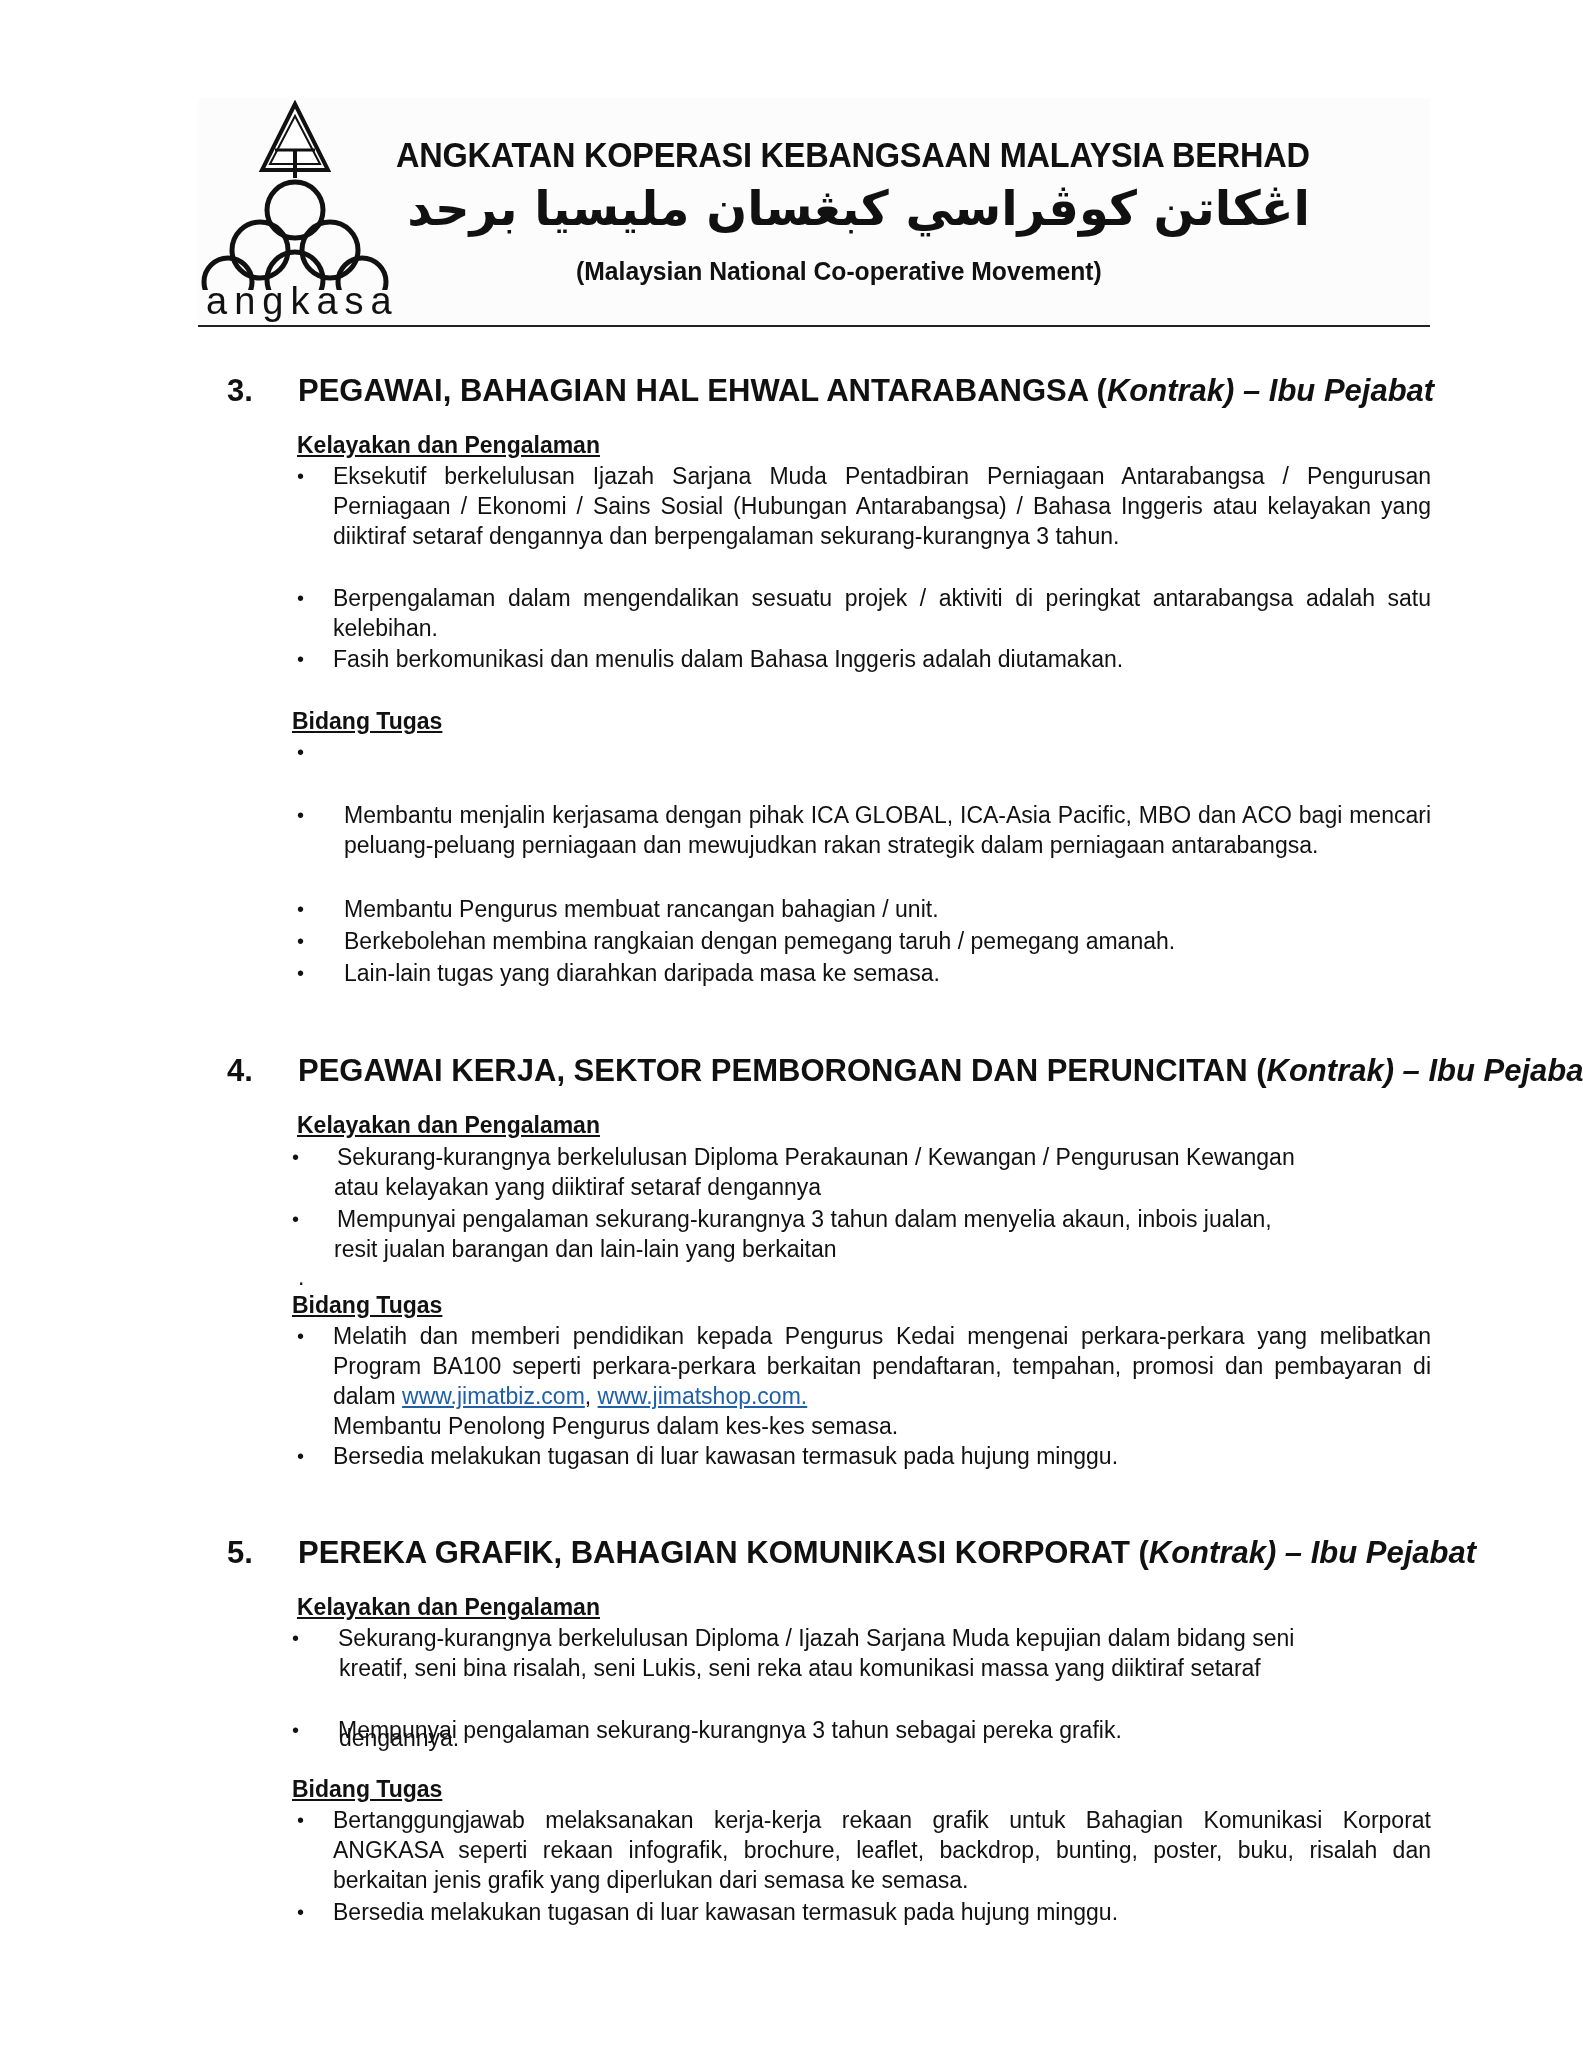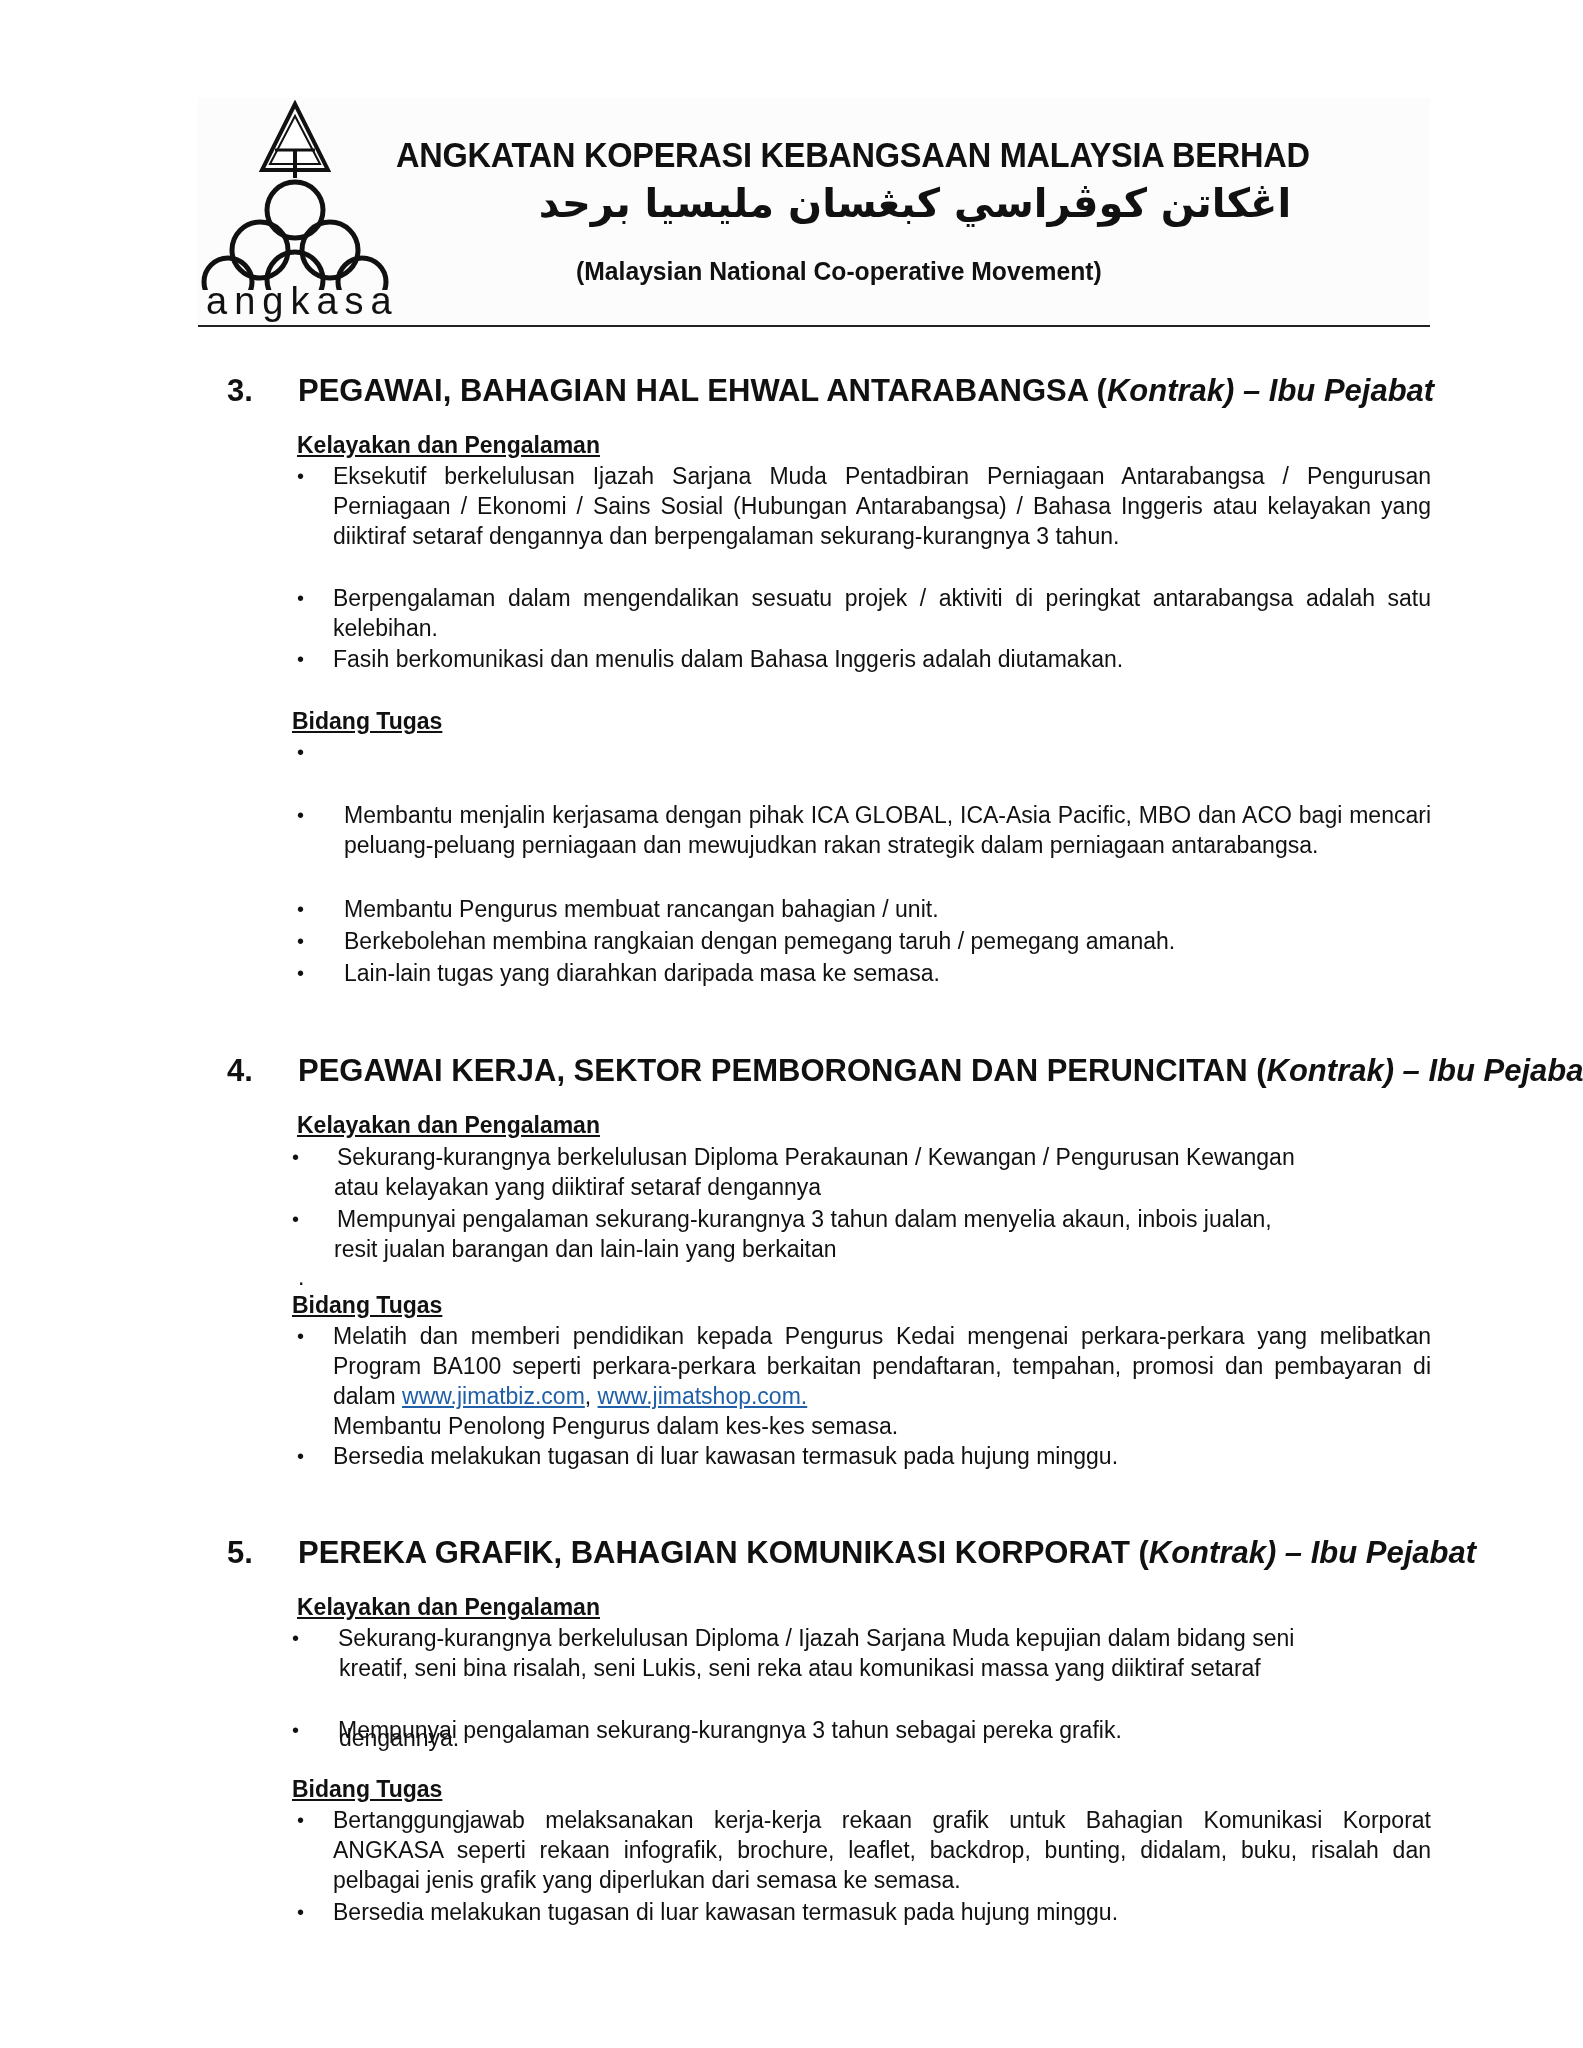--- a/index.html
+++ b/index.html
@@ -4,21 +4,21 @@
 <style>
   html, body { margin: 0; padding: 0; background: #ffffff; }
   body { width: 1583px; height: 2048px; position: relative; overflow: hidden;
          font-family: "Liberation Sans", sans-serif; color: #111; }
   .header { position: absolute; left: 198px; top: 98px; width: 1232px; height: 226px; background: #fcfcfc; }
   .header-rule { position: absolute; left: 198px; top: 325px; width: 1232px; height: 2px; background: #222; }
   .logo { position: absolute; left: 200px; top: 100px; width: 210px; height: 225px; }
   .logo svg { position: absolute; left: 0; top: 0; }
   .logo-word { position: absolute; left: 6px; top: 180px; font-size: 38px; letter-spacing: 7px; color: #111; }
   .org-name { position: absolute; left: 396px; top: 135px; font-size: 35px; font-weight: bold; letter-spacing: -0.3px; color: #111; white-space: nowrap; transform: scaleX(0.93); transform-origin: left top; }
-  .org-jawi { position: absolute; left: 520px; top: 180px; width: 790px; font-size: 40px; font-weight: bold; direction: rtl; text-align: center; color: #111; white-space: nowrap; font-family: "DejaVu Sans", sans-serif; }
+  .org-jawi { position: absolute; left: 520px; top: 180px; width: 790px; font-size: 48px; font-weight: bold; direction: rtl; text-align: center; color: #111; white-space: nowrap; font-family: "DejaVu Sans", sans-serif; }
   .org-sub { position: absolute; left: 576px; top: 256px; font-size: 26px; font-weight: bold; color: #111; white-space: nowrap; transform: scaleX(0.95); transform-origin: left top; }
 
   .content { position: absolute; left: 0; top: 0; width: 1583px; }
   .sec-title { position: absolute; left: 227px; font-size: 31px; font-weight: bold; white-space: nowrap; }
   .sec-title .num { display: inline-block; width: 71px; }
   .sec-title i { font-style: italic; }
   .sub { position: absolute; font-size: 23px; font-weight: bold; text-decoration: underline; white-space: nowrap; }
   .item { position: absolute; font-size: 23px; line-height: 30px; }
   .item .b { position: absolute; left: -36px; top: 0; font-size: 20px; }
   .just { text-align: justify; text-align-last: left; }
@@ -112,18 +112,18 @@
   <div class="item" style="left:338px; top:1623px; width:1100px; white-space:nowrap;">
     <span class="b" style="left:-46px;">•</span><span>Sekurang-kurangnya berkelulusan Diploma / Ijazah Sarjana Muda kepujian dalam bidang seni</span>
   </div>
   <div class="plain" style="left:339px; top:1653px; white-space:nowrap;">kreatif, seni bina risalah, seni Lukis, seni reka atau komunikasi massa yang diiktiraf setaraf</div>
   <div class="plain" style="left:339px; top:1683px; white-space:nowrap;margin-top:40px;">dengannya.</div>
   <div class="item" style="left:338px; top:1715px; width:1100px; white-space:nowrap;">
     <span class="b" style="left:-46px;">•</span><span>Mempunyai pengalaman sekurang-kurangnya 3 tahun sebagai pereka grafik.</span>
   </div>
   <div class="sub" style="left:292px; top:1776px;">Bidang Tugas</div>
   <div class="item just" style="left:333px; top:1805px; width:1098px;">
-    <span class="b">•</span><span>Bertanggungjawab melaksanakan kerja-kerja rekaan grafik untuk Bahagian Komunikasi Korporat ANGKASA seperti rekaan infografik, brochure, leaflet, backdrop, bunting, didalam, buku, risalah dan pelbagai jenis grafik yang diperlukan dari semasa ke semasa.</span>
+    <span class="b">•</span><span>Bertanggungjawab melaksanakan kerja-kerja rekaan grafik untuk Bahagian Komunikasi Korporat ANGKASA seperti rekaan infografik, brochure, leaflet, backdrop, bunting, poster, buku, risalah dan berkaitan jenis grafik yang diperlukan dari semasa ke semasa.</span>
   </div>
   <div class="item" style="left:333px; top:1897px; width:1098px;">
     <span class="b">•</span><span>Bersedia melakukan tugasan di luar kawasan termasuk pada hujung minggu.</span>
   </div>
 </div>
 
 </body></html>

